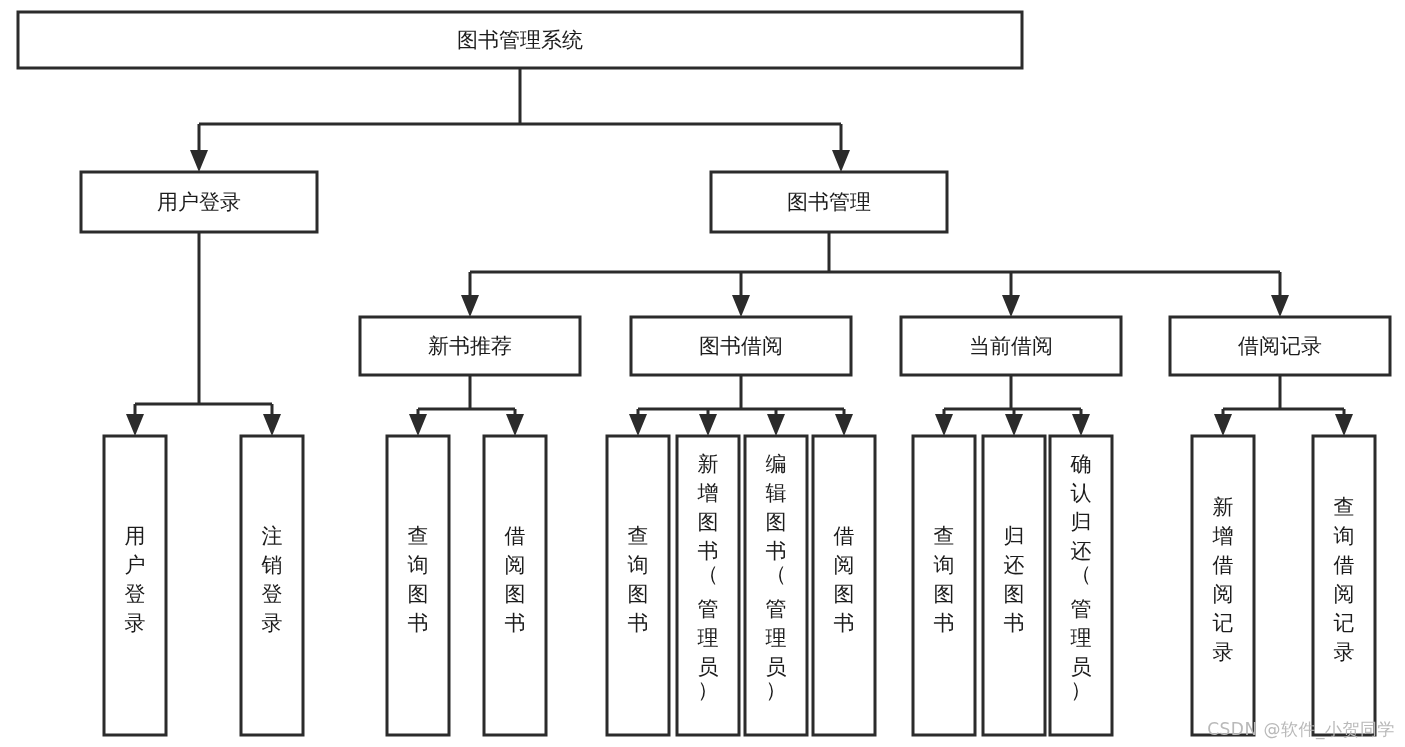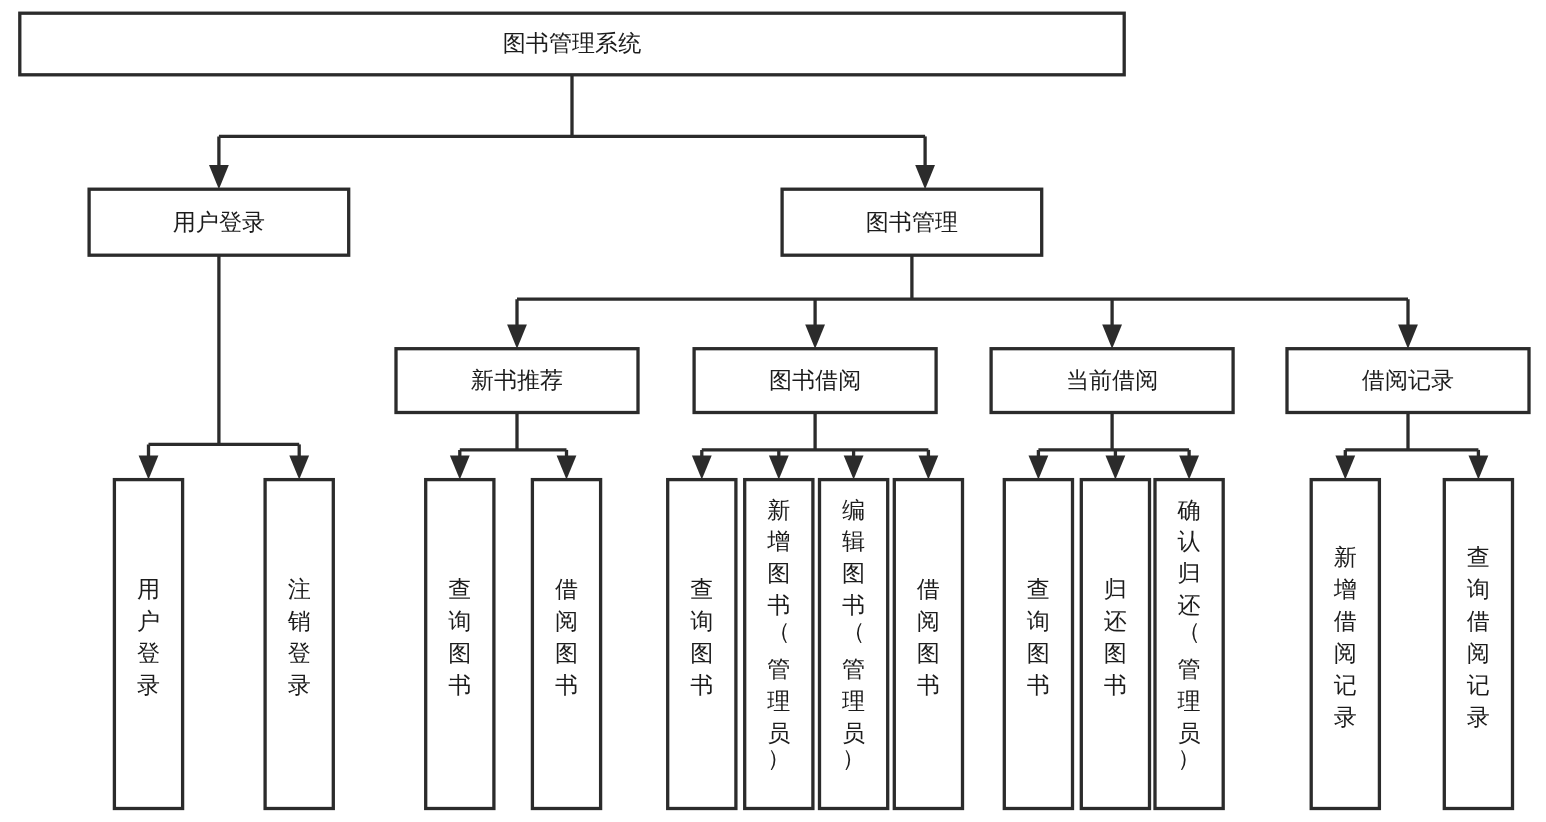--- a/index.html
+++ b/index.html
@@ -190,14 +190,15 @@
           <rect x="1192" y="436" width="62" height="299" class="node-box"></rect>
           <text x="1223" class="leaf-label-v"><tspan x="1223" y="514">新</tspan><tspan x="1223" y="543">增</tspan><tspan x="1223" y="572">借</tspan><tspan x="1223" y="601">阅</tspan><tspan x="1223" y="630">记</tspan><tspan x="1223" y="659">录</tspan></text>
         </g>
         <g>
           <rect x="1313" y="436" width="62" height="299" class="node-box"></rect>
           <text x="1344" class="leaf-label-v"><tspan x="1344" y="514">查</tspan><tspan x="1344" y="543">询</tspan><tspan x="1344" y="572">借</tspan><tspan x="1344" y="601">阅</tspan><tspan x="1344" y="630">记</tspan><tspan x="1344" y="659">录</tspan></text>
         </g>
       </g>
   </svg>
 
+  <div class="watermark">CSDN @软件_小贺同学</div>
 
 </div>
 
 </body></html>

